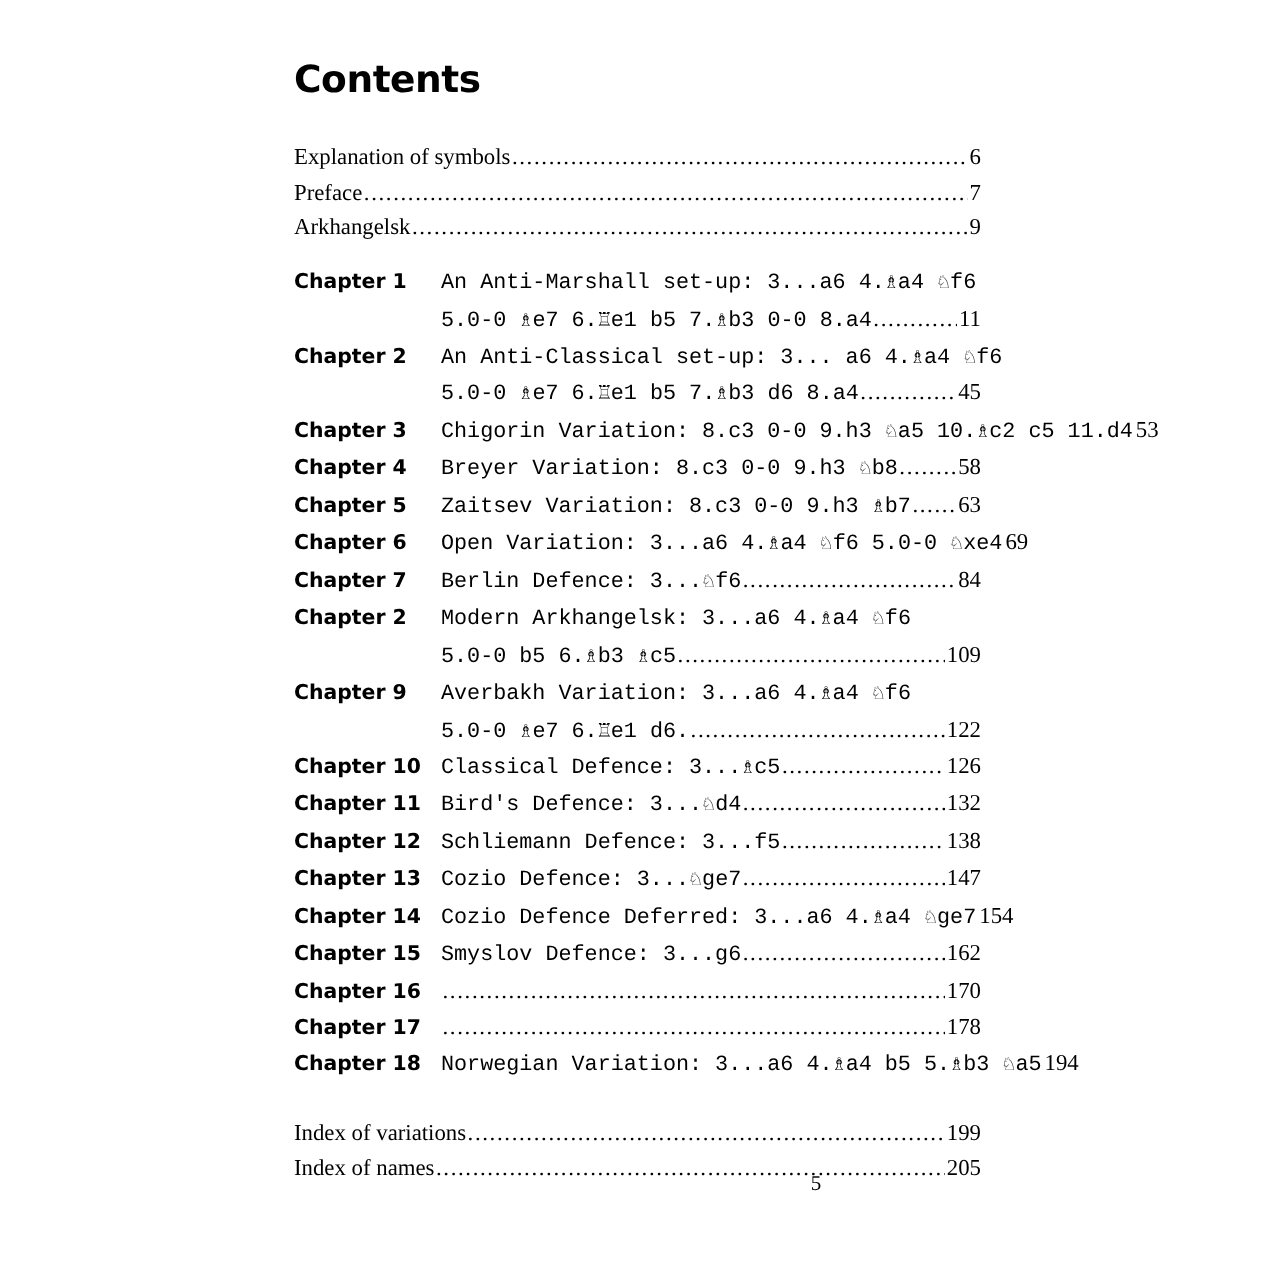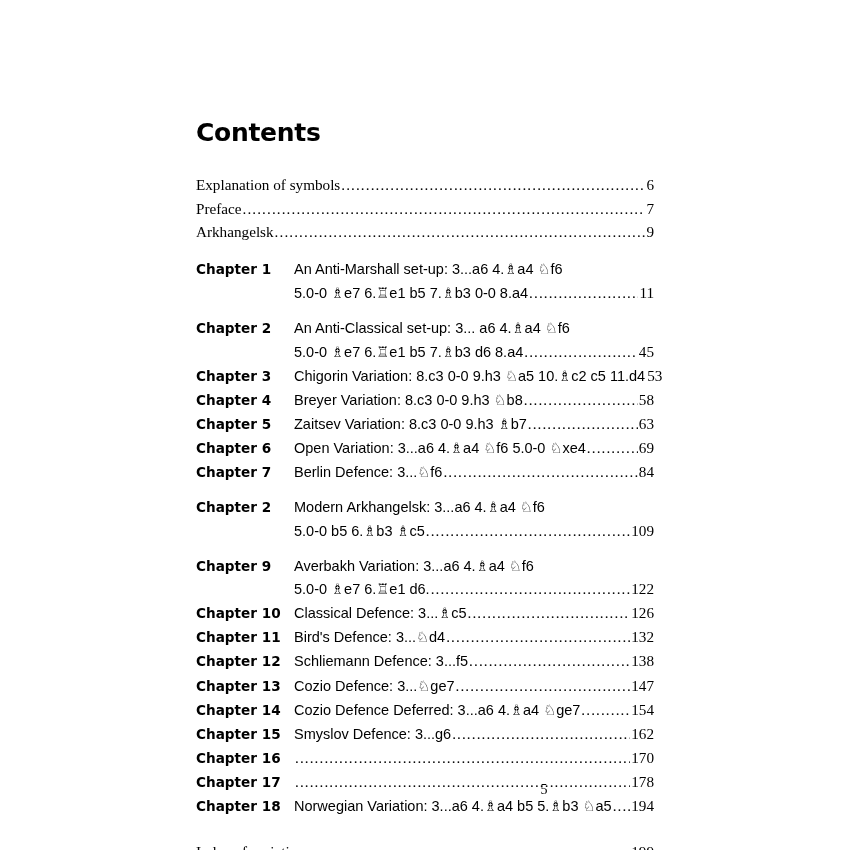--- a/index.html
+++ b/index.html
@@ -12,21 +12,21 @@
     background: #ffffff;
     font-family: "Liberation Serif", serif;
     color: #000000;
     overflow: hidden;
   }
   .page {
     position: relative;
     width: 850px;
     height: 850px;
     box-sizing: border-box;
-    padding: 118px 196px 0 196px;
+    padding: 38px 196px 0 196px;
   }
   .contents-title {
     font-family: "DejaVu Sans", sans-serif;
     font-weight: bold;
     font-size: 25px;
     letter-spacing: -0.3px;
     margin: 0 0 26px 0;
   }
   .front-list {
     margin-bottom: 14px;
@@ -58,21 +58,21 @@
   .chapters {
     margin-top: 2px;
   }
   .chap-row {
     display: flex;
     align-items: baseline;
     font-size: 15.2px;
     line-height: 1.58;
   }
   .chap-row.spaced {
-    margin-top: 12px;
+    margin-top: 2px;
   }
   .chap-label {
     flex: 0 0 98px;
     font-family: "DejaVu Sans", sans-serif;
     font-weight: bold;
     font-size: 13.6px;
     white-space: nowrap;
   }
   .chap-body {
     flex: 1 1 auto;
@@ -94,21 +94,21 @@
     letter-spacing: 1.1px;
   }
   .chap-line .pageno {
     flex: 0 0 auto;
     text-align: left;
   }
   .chap-line.cont {
     padding-left: 0;
   }
   .piece {
-    font-family: Liberation Sans, sans-serif;
+    font-family: Liberation Mono, monospace;
     font-size: 14.5px;
   }
   .back-list {
     margin-top: 22px;
   }
   .folio {
     position: absolute;
     left: 0;
     right: 0;
     bottom: 52px;

